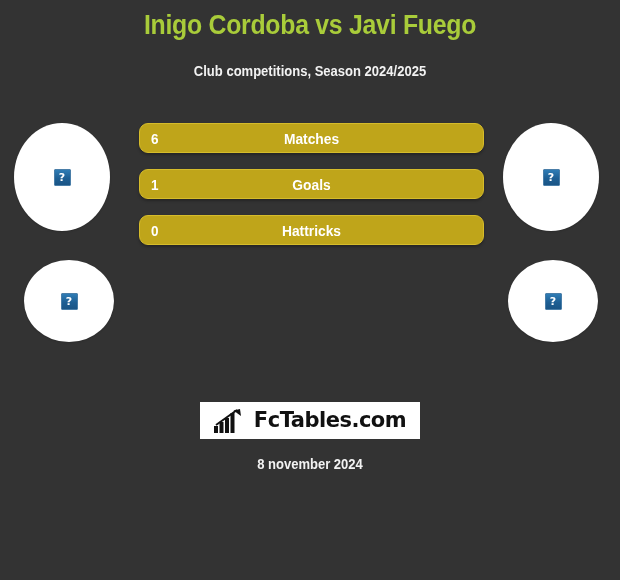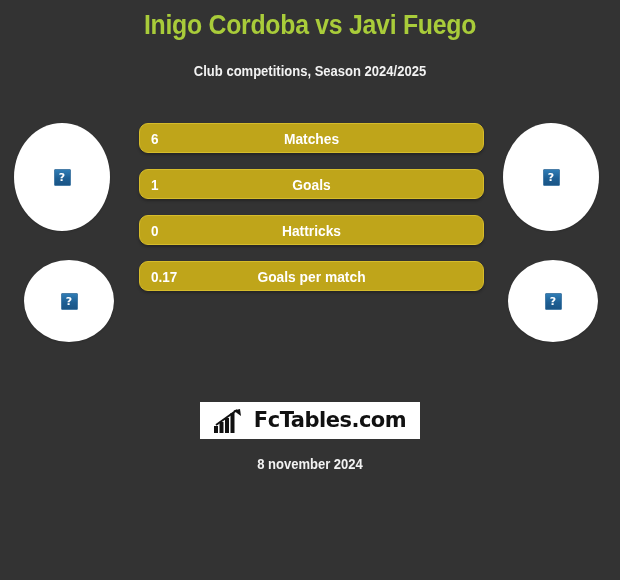--- a/index.html
+++ b/index.html
@@ -211,24 +211,20 @@
     <div class="bar">
       <div class="bar-value">1</div>
       <div class="bar-label">Goals</div>
     </div>
 
     <div class="bar">
       <div class="bar-value">0</div>
       <div class="bar-label">Hattricks</div>
     </div>
 
-    <div class="bar">
-      <div class="bar-value">0.17</div>
-      <div class="bar-label">Goals per match</div>
-    </div>
 
 
 
   </div>
 
   <div class="logo-box">
     <svg class="logo-icon" width="28" height="24" viewBox="0 0 28 24">
       <rect x="0" y="17" width="4" height="7" fill="#111111"></rect>
       <rect x="5.5" y="13" width="4" height="11" fill="#111111"></rect>
       <rect x="11" y="9" width="4" height="15" fill="#111111"></rect>

